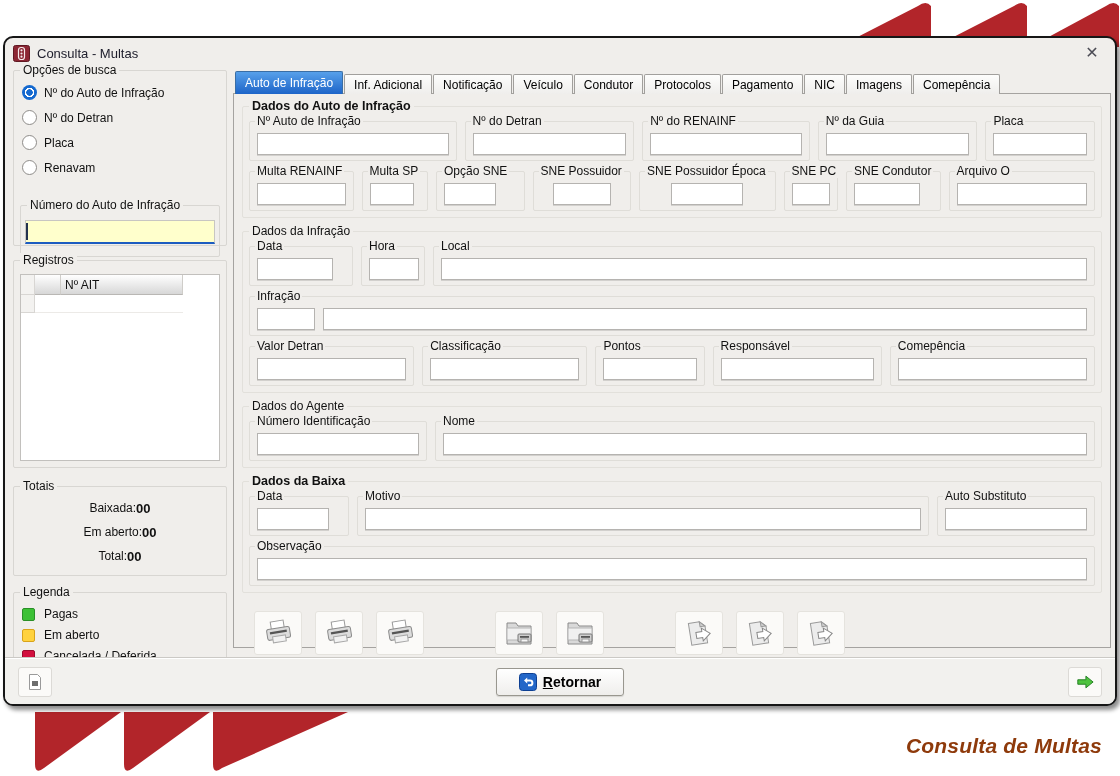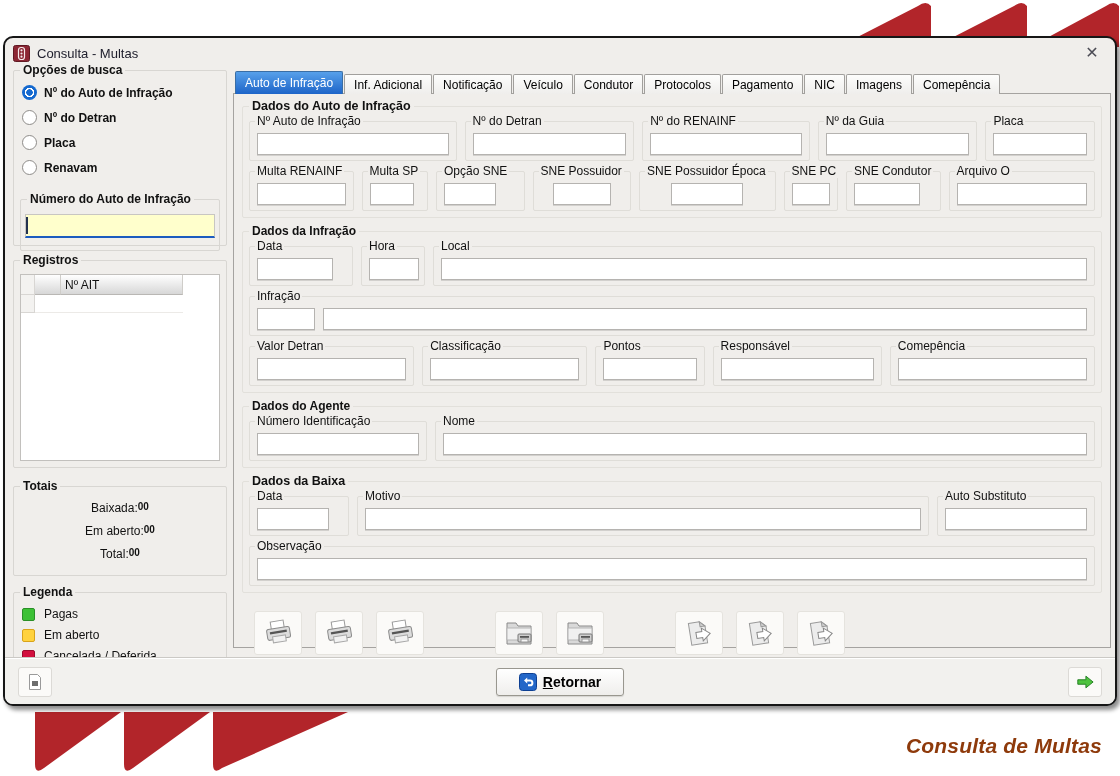--- a/index.html
+++ b/index.html
@@ -21,46 +21,46 @@
     position:absolute;left:3px;top:36px;width:1110px;height:666px;z-index:1;
     background:#f0eeeb;border:2px solid #161616;border-radius:10px;
     box-shadow:3px 4px 4px rgba(0,0,0,.45);
     font-size:12px;
   }
   .titlebar{height:26px;display:flex;align-items:center;gap:7px;padding:2px 8px 0;}
   .titlebar .title{font-size:13px;color:#20202e;}
   .close-btn{margin-left:auto;width:30px;text-align:center;font-size:16px;color:#4c4c55;line-height:16px;}
   
   .gbox{position:relative;border:1px solid #d8d6d2;border-radius:2px;background:transparent;}
-  .gcap{position:absolute;top:-8px;left:6px;background:#f0eeeb;padding:0 3px;font-size:12px;white-space:nowrap;font-weight:bold;}
+  .gcap{position:absolute;top:-8px;left:6px;background:#f0eeeb;padding:0 3px;font-size:12px;white-space:nowrap;}
   .gcap.bold{font-weight:bold;font-size:12.5px;}
   
   .sidebar{position:absolute;left:8px;top:32px;width:214px;bottom:52px;}
   .opcoes{height:174px;margin-bottom:14px;}
   .radio-row{display:flex;align-items:center;gap:7px;margin:0 0 10px 8px;}
   .radio{width:15px;height:15px;border-radius:50%;border:1px solid #8e8c89;background:#fff;box-sizing:border-box;flex:0 0 auto;}
   .radio.sel{border:none;background:radial-gradient(circle at 50% 50%, #1569cf 0 3px, #ffffff 3.5px 4.5px, #1569cf 5px 7.5px);}
-  .numero-box{position:relative;border:1px solid #d8d6d2;border-radius:2px;margin:24px 6px 0;height:50px;}
+  .numero-box{position:relative;border:1px solid #d8d6d2;border-radius:2px;margin:30px 6px 0;height:50px;}
   .yinput{position:absolute;left:4px;right:4px;top:14px;height:24px;background:#ffffcc;
     border:1px solid #c8c6c2;border-bottom:2px solid #1c5cc0;box-sizing:border-box;padding:2px 3px;font:12px "Liberation Sans",sans-serif;}
   .caret{position:absolute;left:5px;top:17px;width:2px;height:17px;background:#23324f;}
   .registros{height:206px;margin-bottom:18px;}
   .grid{position:absolute;left:6px;right:6px;top:13px;bottom:6px;background:#fff;border:1px solid #c2c0bd;overflow:hidden;}
   .grow{display:flex;}
   .gsel{width:13px;background:#f3f2f0;border-right:1px solid #d8d6d3;border-bottom:1px solid #d8d6d3;flex:0 0 auto;}
   .ghead .gc{background:linear-gradient(#ffffff,#d7d7d7);border-right:1px solid #cfcdc9;border-bottom:1px solid #b9b7b4;height:20px;display:flex;align-items:center;padding-left:4px;box-sizing:border-box;}
   .ghead .gc1{width:26px;}
   .ghead .gc2{width:122px;}
   .gdata .gc{border-bottom:1px solid #eceae7;height:18px;box-sizing:border-box;background:#fff;}
   .gdata .gc1{width:26px;}
   .gdata .gc2{width:122px;}
   .totais{height:88px;margin-bottom:16px;}
   .trow{display:flex;justify-content:center;margin:4px 8px 9px;}
   .trow:first-of-type{margin-top:14px;}
-  .tval{font-weight:bold;font-size:10px;}
+  .tval{font-weight:bold;font-size:13px;}
   .legenda{height:90px;}
   .lrow{display:flex;align-items:center;gap:9px;margin:0 8px 7px;}
   .lrow:first-of-type{margin-top:14px;}
   .sw{width:13px;height:13px;border-radius:2px;box-sizing:border-box;flex:0 0 auto;}
   .sw-green{background:#3cc135;border:1px solid #2a8f27;}
   .sw-yellow{background:#ffd23d;border:1px solid #d8a31a;}
   .sw-red{background:#d20f3e;border:1px solid #9c0a2e;}
   
   .main{position:absolute;left:228px;top:34px;width:878px;bottom:56px;}
   .tabs{display:flex;align-items:flex-end;height:22px;padding-left:2px;position:relative;z-index:2;}
@@ -118,21 +118,21 @@
       <circle cx="8.5" cy="11.7" r="1.1" fill="#f4e9ea"></circle>
     </svg>
     <span class="title">Consulta - Multas</span>
     <span class="close-btn">✕</span>
   </div>
 
   <div class="sidebar">
 
     <div class="gbox opcoes">
       <span class="gcap">Opções de busca</span>
-      <div style="padding-top:14px;font-weight:bold;">
+      <div style="padding-top:14px;">
         <div class="radio-row">
           <span class="radio sel"></span>
           <span>Nº do Auto de Infração</span>
         </div>
         <div class="radio-row">
           <span class="radio"></span>
           <span>Nº do Detran</span>
         </div>
         <div class="radio-row">
           <span class="radio"></span>

